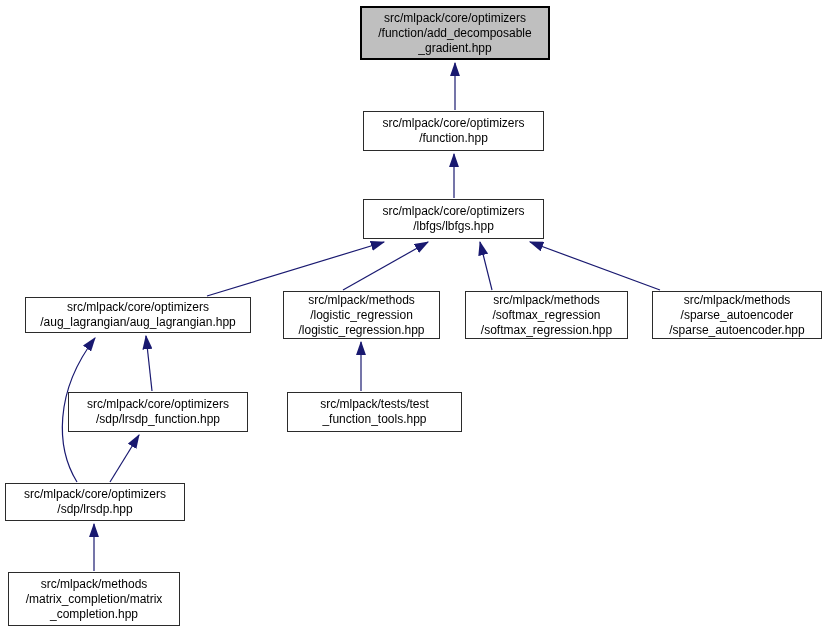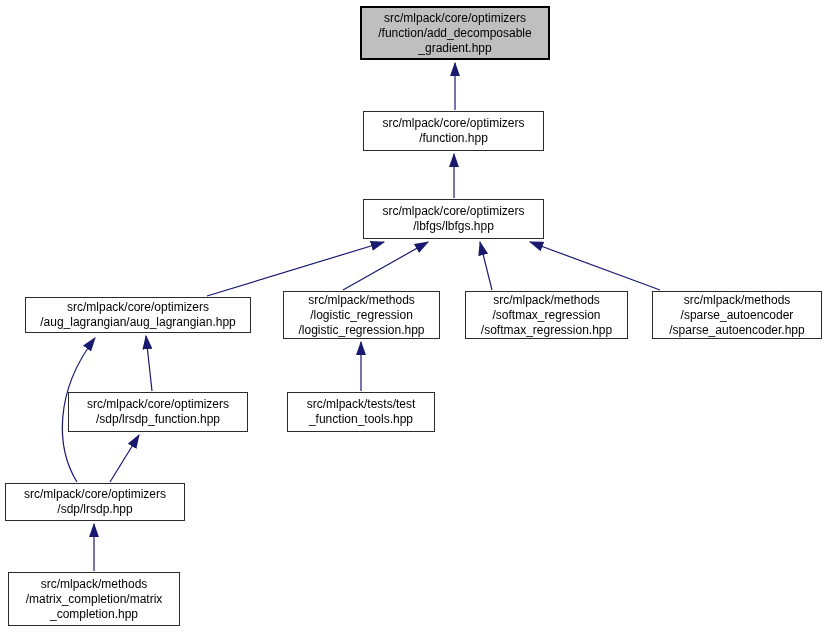--- a/index.html
+++ b/index.html
@@ -34,21 +34,21 @@
   }
   
   #n-add-decomposable-gradient{left:360px;top:6px;width:190px;height:54px;}
   #n-function{left:363px;top:111px;width:181px;height:40px;}
   #n-lbfgs{left:363px;top:199px;width:181px;height:40px;}
   #n-aug-lagrangian{left:25px;top:297px;width:226px;height:36px;}
   #n-logistic-regression{left:283px;top:291px;width:157px;height:48px;}
   #n-softmax-regression{left:465px;top:291px;width:163px;height:48px;}
   #n-sparse-autoencoder{left:652px;top:291px;width:170px;height:48px;}
   #n-lrsdp-function{left:68px;top:392px;width:180px;height:40px;}
-  #n-test-function-tools{left:287px;top:392px;width:148px;height:40px;}
+  #n-test-function-tools{left:287px;top:392px;width:175px;height:40px;}
   #n-lrsdp{left:5px;top:483px;width:180px;height:38px;}
   #n-matrix-completion{left:8px;top:572px;width:172px;height:54px;}
 </style>
 </head>
 <body>
 
 <div id="canvas">
 
   <svg id="edges" width="828" height="632" viewBox="0 0 828 632" xmlns="http://www.w3.org/2000/svg">
     <defs>

